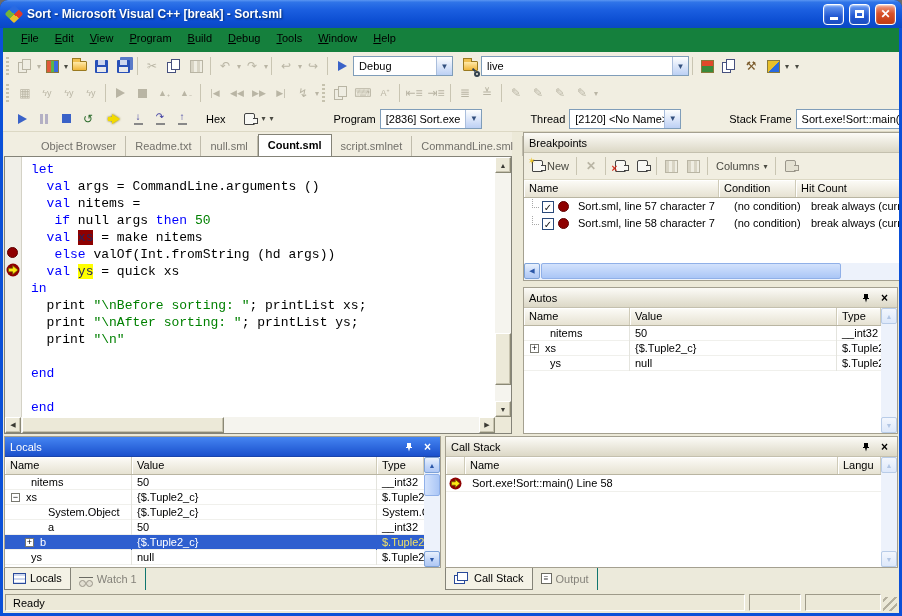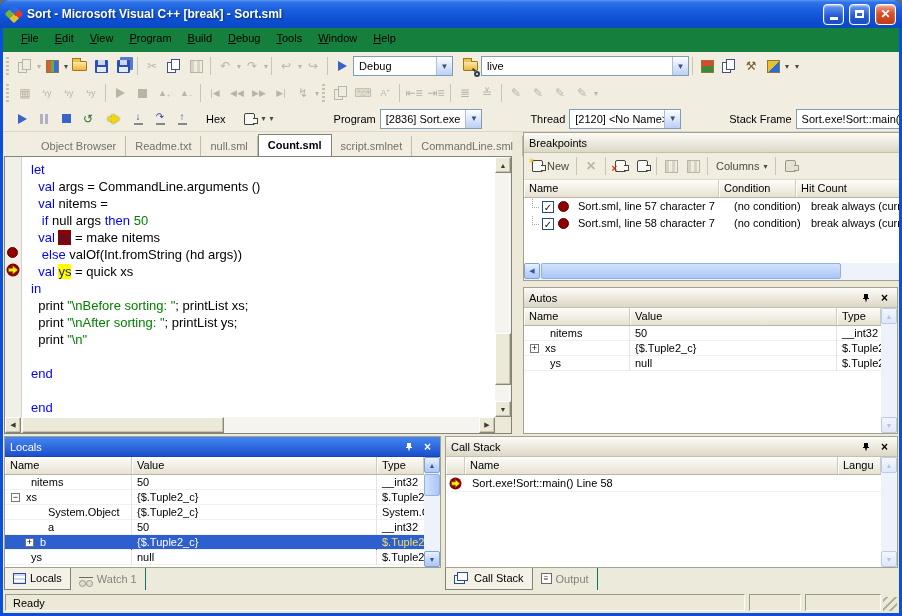--- a/index.html
+++ b/index.html
@@ -75,21 +75,21 @@
   .dtabs{position:absolute;left:1px;top:104px;width:508px;height:24px;display:flex;align-items:flex-end;padding-left:28px;background:#f1eee1;}
   .dtab{padding:4px 9px 4px;color:#72706a;white-space:nowrap;border-right:1px solid #c0bcac;}
   .dtab.act{background:#fff;color:#000;font-weight:bold;border:1px solid #848378;border-bottom:none;position:relative;z-index:2;padding-bottom:5px;}
   .dnav{margin-left:auto;display:flex;gap:7px;align-items:center;padding:0 8px 4px 0;color:#3a3a34;font-size:9px;}
   .dnav .dis{color:#b0ac9c;}
   .dnav .x{font-size:12px;font-weight:bold;line-height:1;}
   
   .edwrap{position:absolute;left:1px;top:128px;width:508px;height:278px;border:1px solid #848378;background:#fff;}
   .emargin{position:absolute;left:0;top:0;bottom:16px;width:17px;background:#f0efe8;border-right:1px solid #d4d2c6;}
   .bpc{width:11px;height:11px;border-radius:50%;background:#8e0000;border:1px solid #5e0000;display:inline-block;}
-  .ecode{position:absolute;left:18px;top:0;right:16px;bottom:16px;overflow:hidden;font-family:Liberation Sans, sans-serif;font-size:13px;line-height:17px;padding:4px 0 0 8px;}
+  .ecode{position:absolute;left:18px;top:0;right:16px;bottom:16px;overflow:hidden;font-family:Liberation Mono, monospace;font-size:13px;line-height:17px;padding:4px 0 0 8px;}
   .cl{white-space:pre;height:17px;}
   .cl span{white-space:pre;}
   .kw{color:#0000ff;}
   .num,.str{color:#008000;}
   .hl-bp{background:#8e0000;color:#23235e;}
   .hl-cur{background:#ffff00;color:#23235e;}
   
   .csb-v{position:absolute;right:0;top:0;bottom:16px;width:16px;background:#f5f4ee;}
   .csb-h{position:absolute;left:0;right:16px;bottom:0;height:16px;background:#f5f4ee;}
   .csb-btn{position:absolute;width:16px;height:16px;background:#ece9d8;border:1px solid #fff;border-right-color:#8a8875;border-bottom-color:#8a8875;box-shadow:inset -1px -1px 0 #c6c2ae;display:flex;align-items:center;justify-content:center;font-size:7px;color:#3a3a34;}

